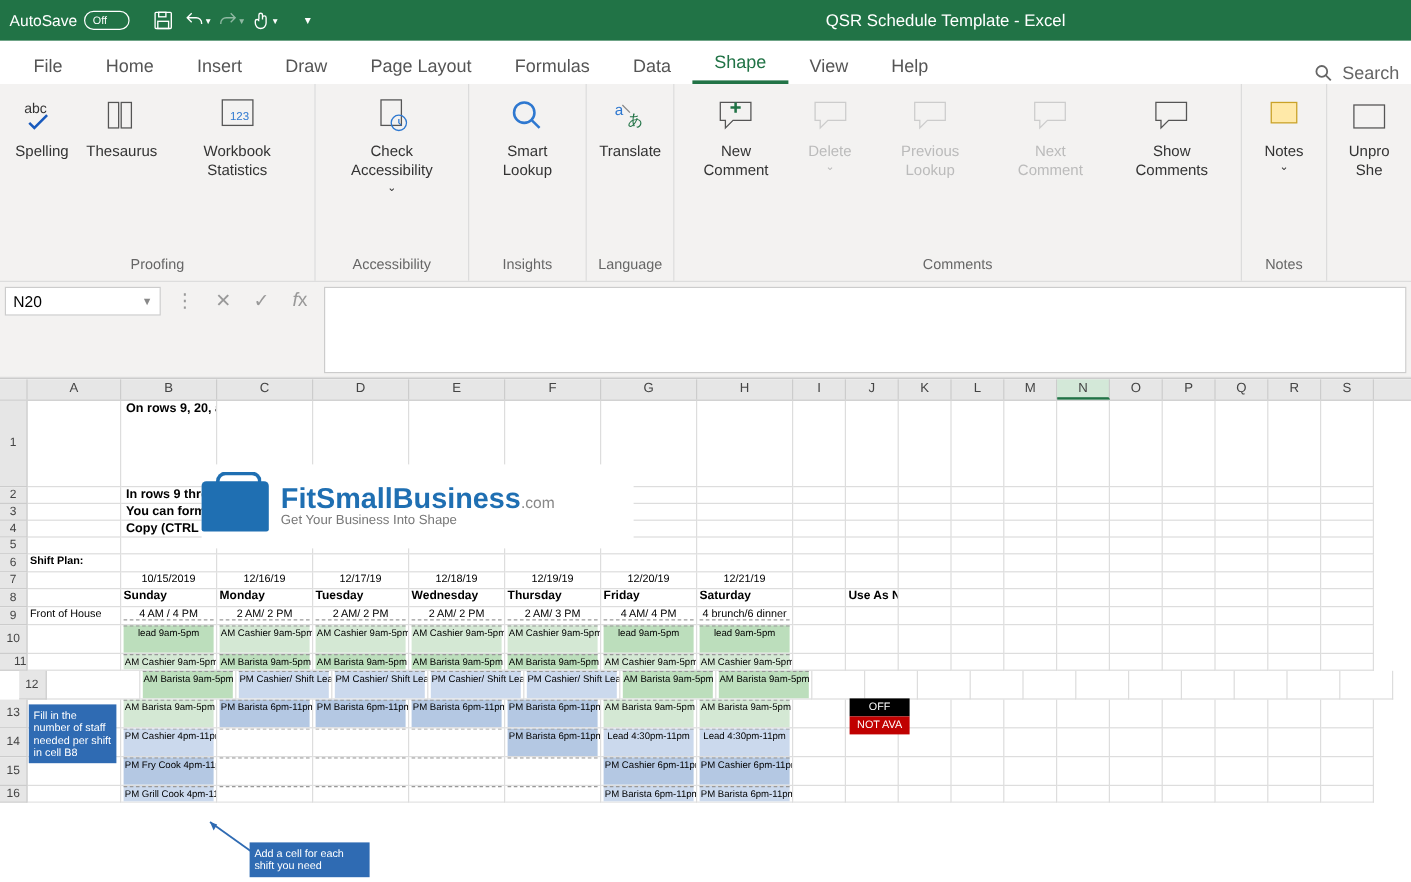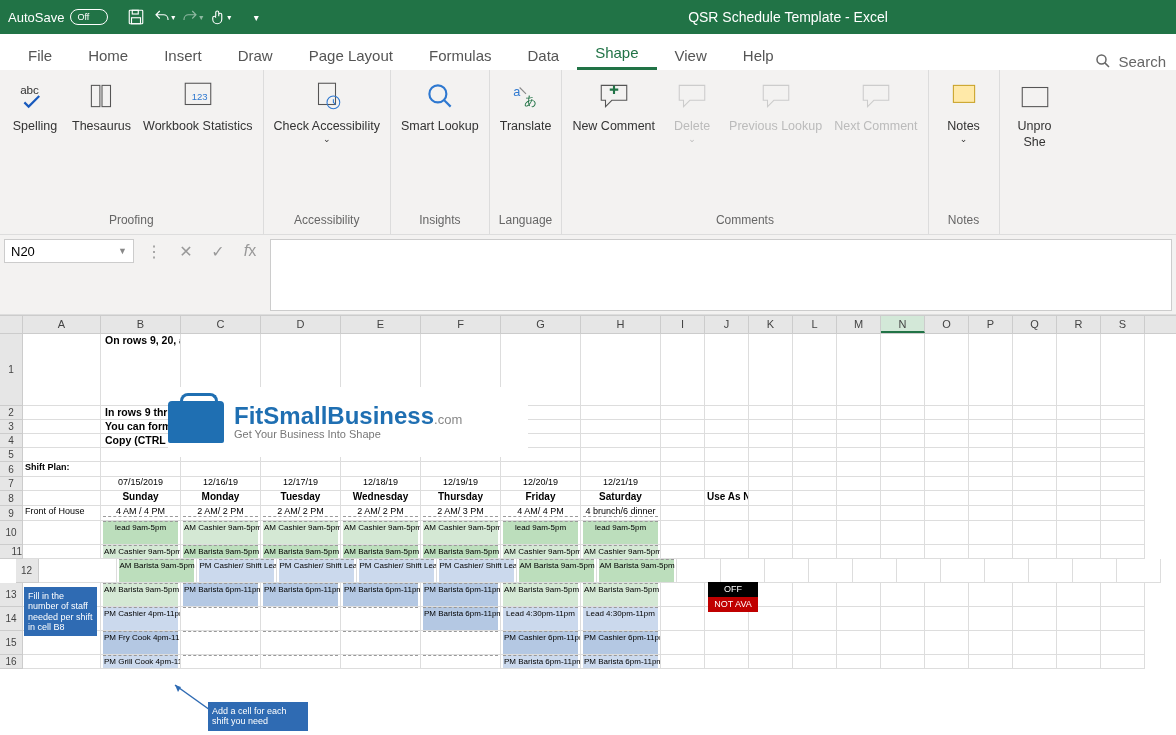--- a/index.html
+++ b/index.html
@@ -41,21 +41,21 @@
 .rowhdr { width: 23px; background: #e6e6e6; border-right: 1px solid #ccc; border-bottom: 1px solid #ccc; text-align: center; font-size: 10px; color:#444; }
 .cell { border-right: 1px solid #ddd; border-bottom: 1px solid #ddd; padding: 0 2px; overflow: hidden; white-space: nowrap; }
 
 .logo-area { position: absolute; left: 168px; top: 387px; width: 360px; height: 70px; background:#fff; display:flex; align-items:center; gap:10px; }
 .logo-area .bag { width: 56px; height: 42px; background:#1f6fb2; border-radius:4px 4px 2px 2px; position:relative; }
 .logo-area .bag::before { content:""; position:absolute; top:-8px; left:12px; width:32px; height:10px; border:3px solid #1f6fb2; border-bottom:none; border-radius:8px 8px 0 0; }
 .logo-text1 { color:#1f6fb2; font-weight:bold; font-size:24px; line-height:1; }
 .logo-text2 { color:#777; font-size:11px; }
 
 .instr { font-size: 10.5px; font-weight: bold; padding-left:2px; }
-.daycell { font-weight:bold; text-align:center; font-size:10px; }
+.daycell { font-weight:bold; font-size:10px; }
 .datedell { text-align:center; font-size:9px; }
 
 .green { background:#d4e8d4; }
 .green2 { background:#bcdebc; }
 .blue { background:#cbd9ed; }
 .blue2 { background:#b4c8e3; }
 
 .callout1 { position:absolute; left:24px; top:587px; width:73px; background:#2f6bb3; color:#fff; font-size:9px; padding:4px; line-height:1.15; }
 .callout2 { position:absolute; left:208px; top:702px; width:100px; background:#2f6bb3; color:#fff; font-size:9px; padding:4px; line-height:1.15; }
 
@@ -230,20 +230,28 @@
           </div>
           <span>Previous Lookup</span>
         </div>
       <div class="ribbon-btn disabled">
           <div class="ribbon-icon">
             <svg width="34" height="34" viewBox="0 0 32 32">
               <path d="M4 6h24v14H14l-6 6v-6H4z" fill="none" stroke="#ccc"></path>
             </svg>
           </div>
           <span>Next Comment</span>
+        </div>
+      <div class="ribbon-btn">
+          <div class="ribbon-icon">
+            <svg width="34" height="34" viewBox="0 0 32 32">
+              <path d="M4 6h24v14H14l-6 6v-6H4z" fill="none" stroke="#555"></path>
+            </svg>
+          </div>
+          <span>Show Comments</span>
         </div>
     </div>
     <div class="label">Comments</div>
   </div>
   <div class="ribbon-group">
     <div class="ribbon-btns">
       <div class="ribbon-btn">
           <div class="ribbon-icon">
             <svg width="34" height="34" viewBox="0 0 32 32">
               <rect x="6" y="6" width="20" height="16" fill="#ffe9a8" stroke="#c9a227"></rect>
@@ -439,21 +447,21 @@
         <div class="cell" style="width: 44px;"></div>
         <div class="cell" style="width: 44px;"></div>
         <div class="cell" style="width: 44px;"></div>
         <div class="cell" style="width: 44px;"></div>
         <div class="cell" style="width: 44px;"></div>
       </div>
       <div class="row" style="height: 14px;">
         <div class="rowhdr" style="line-height: 14px;">7</div>
         <div class="cell" style="width: 78px;"></div>
         <div class="cell" style="width: 80px;">
-          <div class="datedell">07/15/2019</div>
+          <div class="datedell">10/15/2019</div>
         </div>
         <div class="cell" style="width: 80px;">
           <div class="datedell">12/16/19</div>
         </div>
         <div class="cell" style="width: 80px;">
           <div class="datedell">12/17/19</div>
         </div>
         <div class="cell" style="width: 80px;">
           <div class="datedell">12/18/19</div>
         </div>

